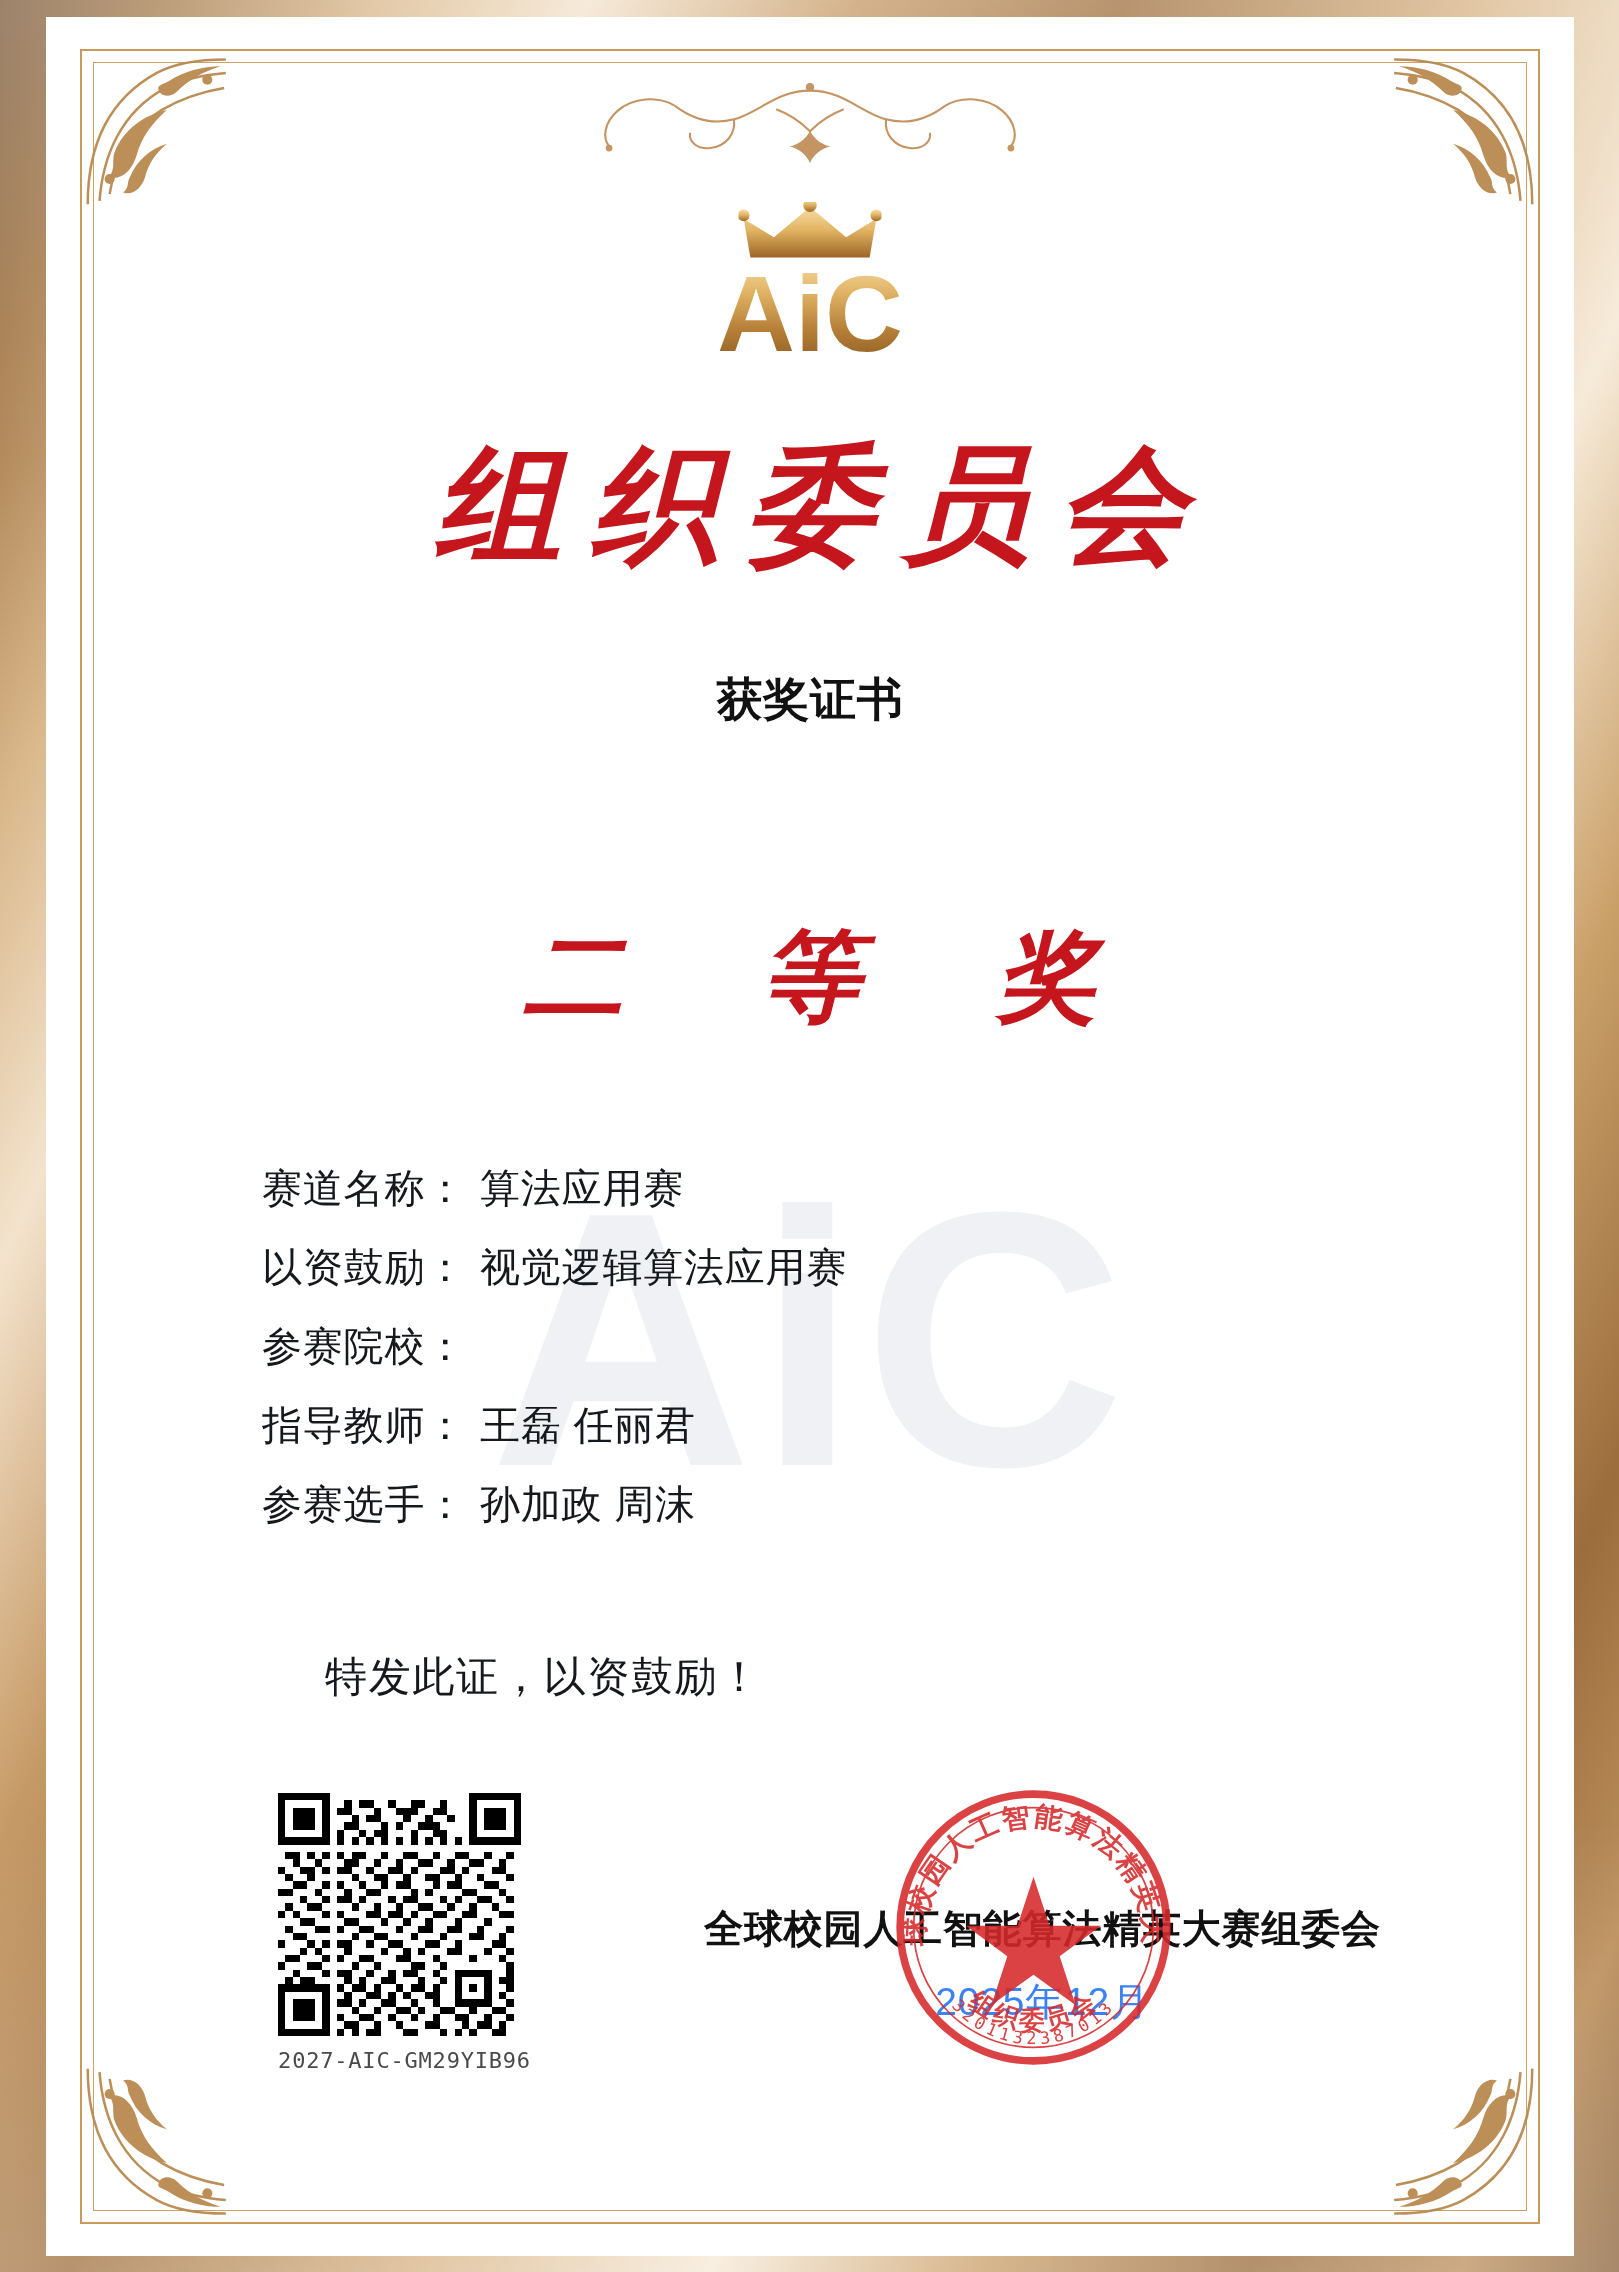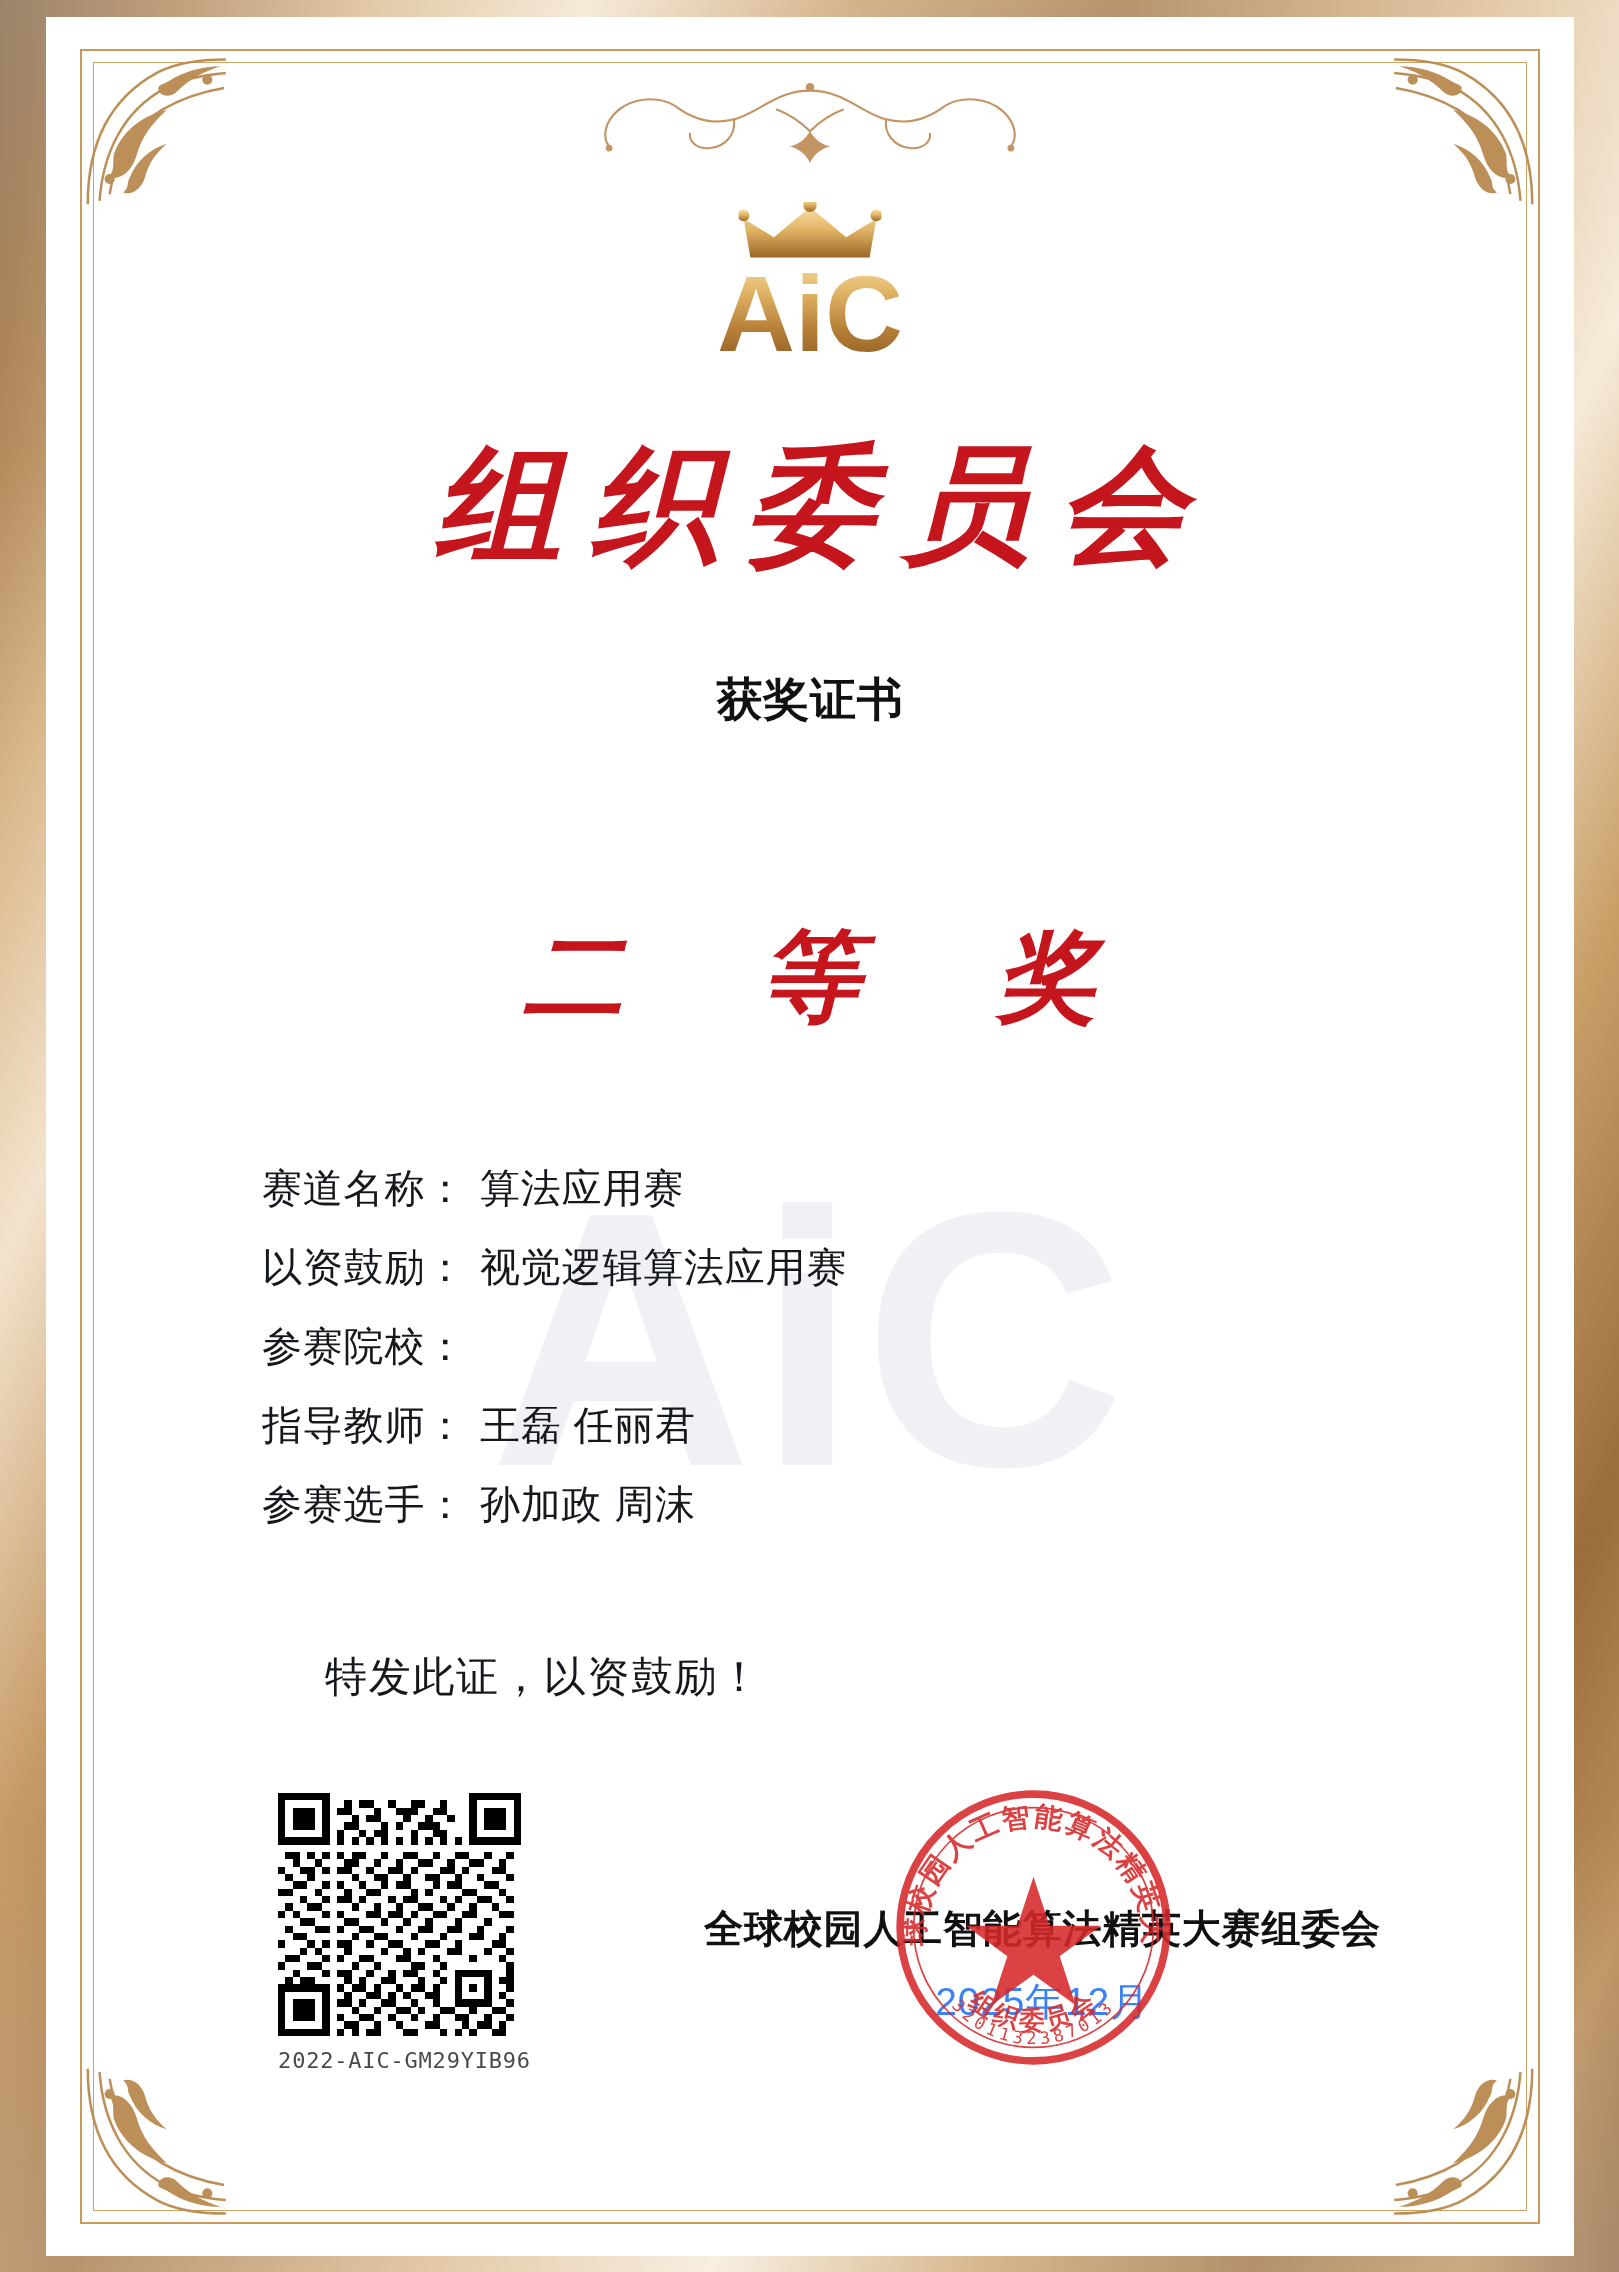--- a/index.html
+++ b/index.html
@@ -726,21 +726,21 @@
           <rect x="8" y="32" width="1" height="1"></rect>
             <rect x="10" y="32" width="1" height="1"></rect>
           <rect x="12" y="32" width="2" height="1"></rect>
             <rect x="17" y="32" width="2" height="1"></rect>
           <rect x="22" y="32" width="1" height="1"></rect>
             <rect x="24" y="32" width="1" height="1"></rect>
           <rect x="26" y="32" width="1" height="1"></rect>
             <rect x="29" y="32" width="2" height="1"></rect>
         </g>
       </svg>
-      <div class="qr-caption">2022-AIC-GM29YIB96</div>
+      <div class="qr-caption">2027-AIC-GM29YIB96</div>
     </div>
 
     <div class="sign-block">
       <div class="sign-org">全球校园人工智能算法精英大赛组委会</div>
       <div class="sign-date">2025年12月</div>
     </div>
 
     <div class="seal">
       <svg viewBox="0 0 340 340" xmlns="http://www.w3.org/2000/svg">
         <defs>

